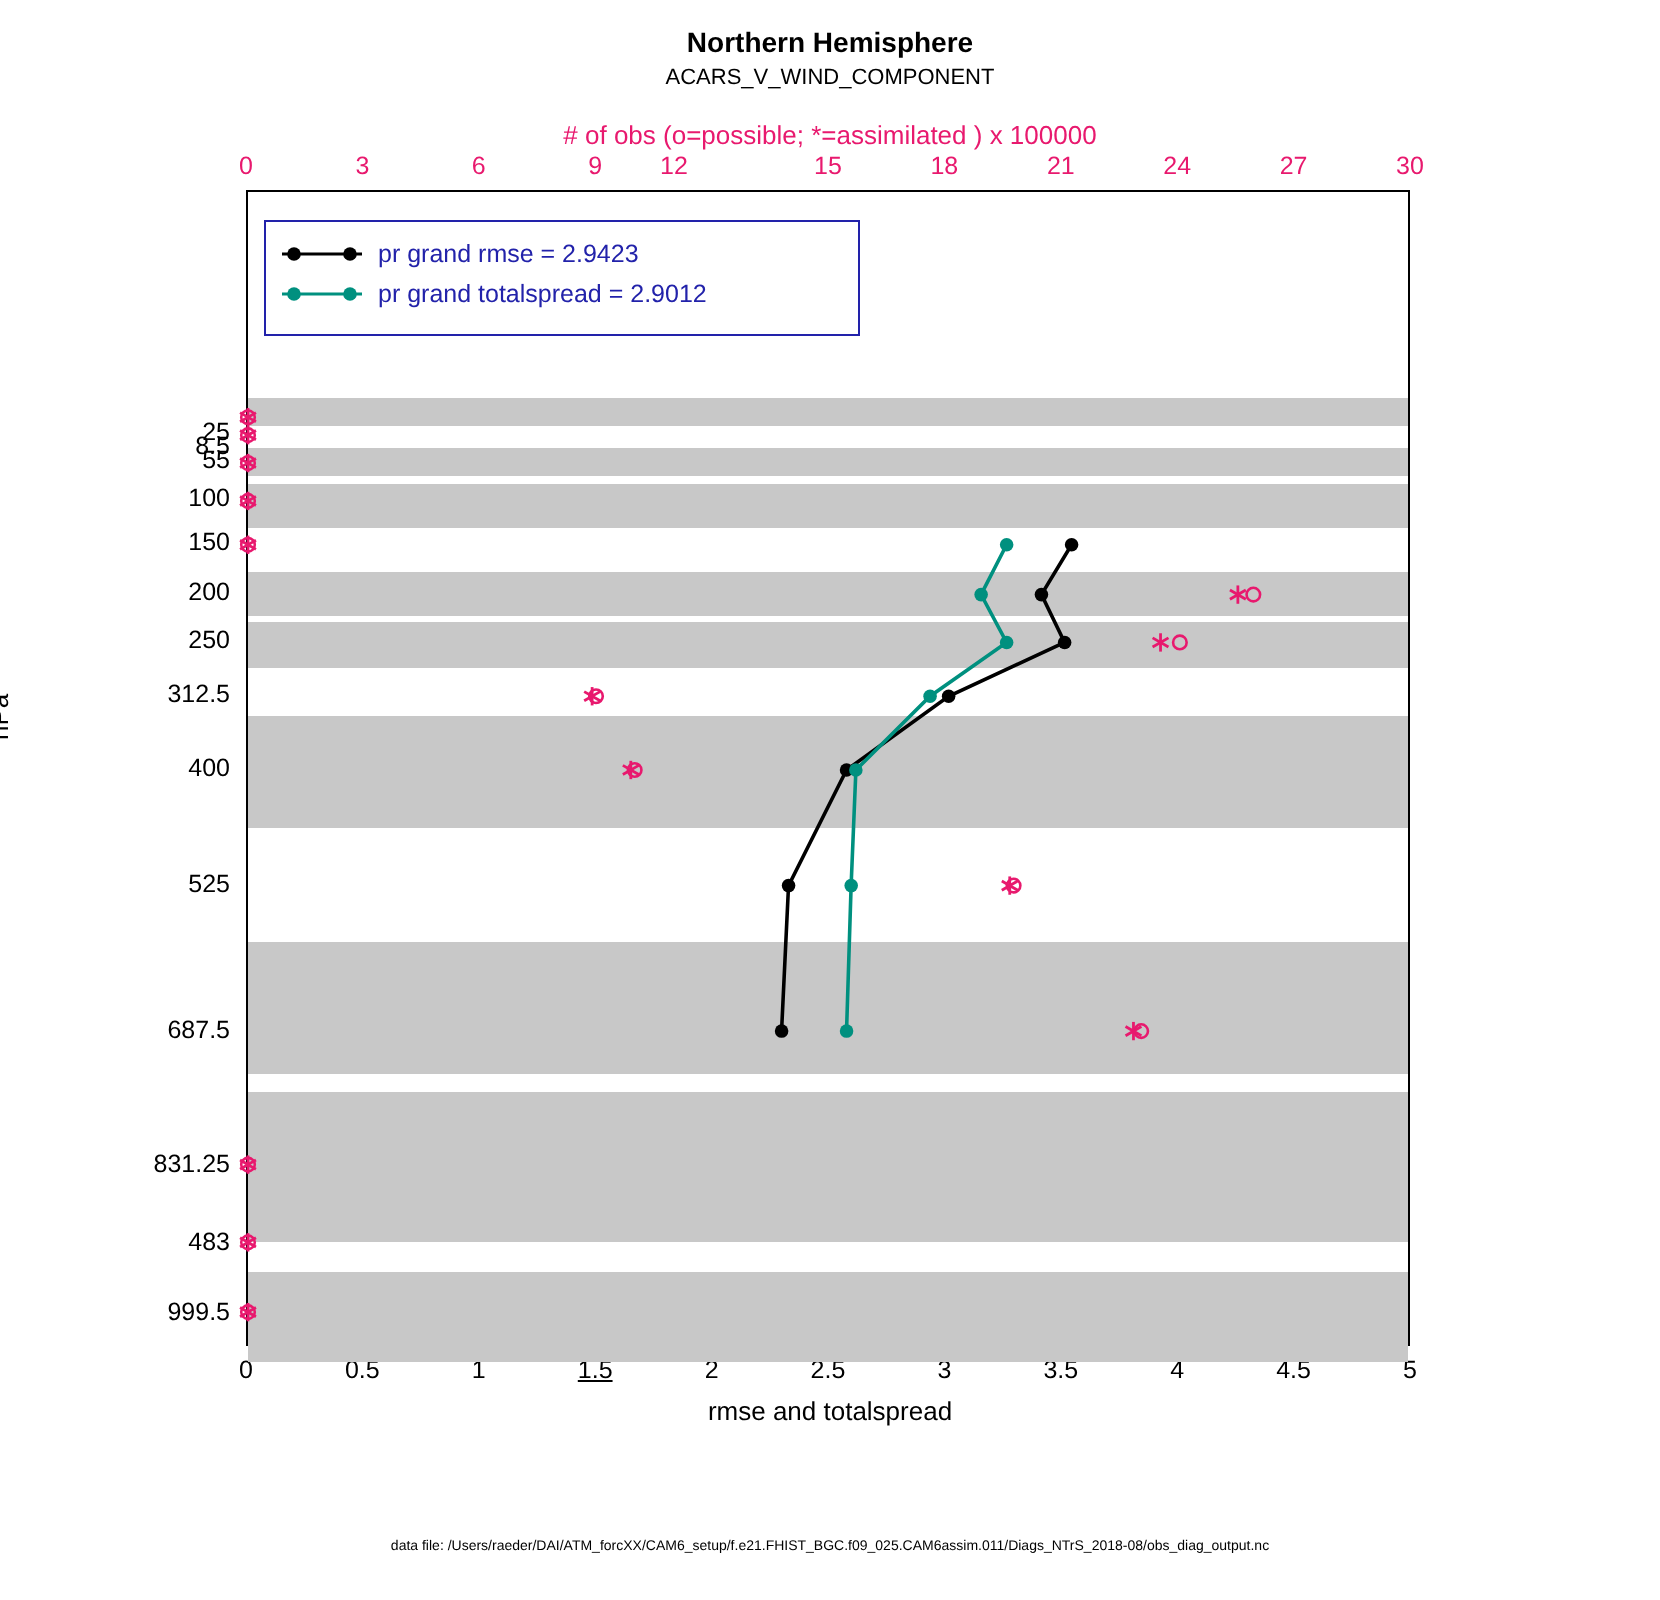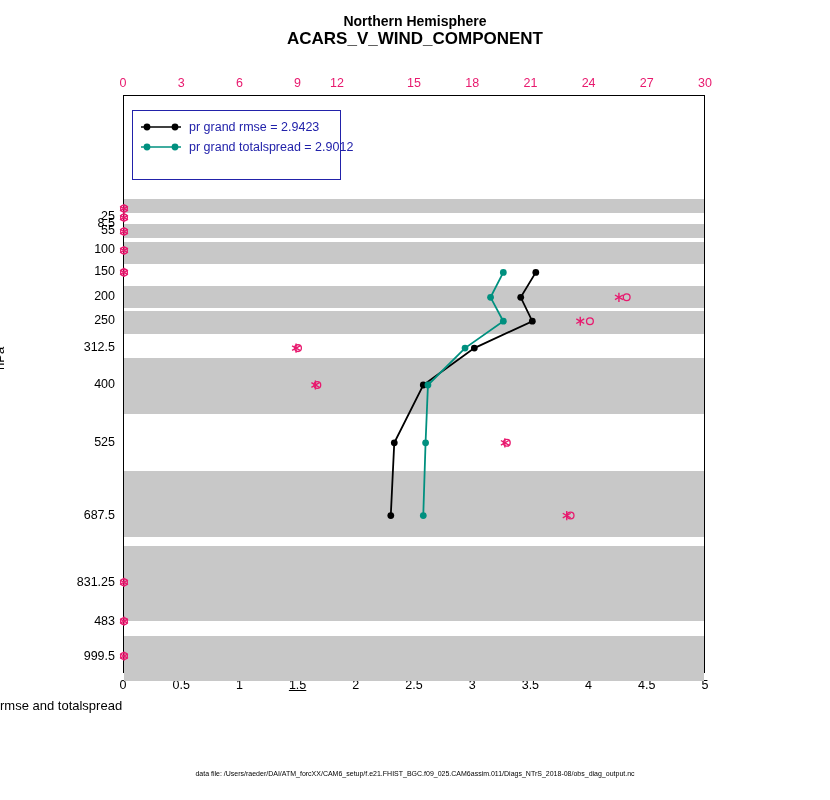--- a/index.html
+++ b/index.html
@@ -27,22 +27,22 @@
     top: 12px;
     width: 830px;
     text-align: center;
   }
   .title-line1 {
     font-size: 14px;
     font-weight: bold;
     line-height: 18px;
   }
   .title-line2 {
-    font-size: 17px;
-    font-weight: bold;
+    font-size: 11px;
+    font-weight: normal;
     line-height: 18px;
   }
   .top-axis-label {
     position: absolute;
     left: 0;
     top: 60px;
     width: 830px;
     text-align: center;
     font-size: 13px;
     color: #e8196e;
@@ -84,21 +84,21 @@
     font-size: 12.5px;
     text-align: right;
     width: 80px;
     color: #000;
   }
   .axis-title-bottom {
     position: absolute;
     left: 0;
     top: 698px;
     width: 830px;
-    text-align: left;
+    text-align: center;
     font-size: 13px;
   }
   .axis-title-left {
     position: absolute;
     left: -8px;
     top: 370px;
     font-size: 13px;
     transform: rotate(-90deg);
     transform-origin: left top;
     white-space: nowrap;
@@ -116,24 +116,24 @@
     left: 0;
     top: 770px;
     width: 830px;
     text-align: center;
     font-size: 7px;
   }
   .legend {
     position: absolute;
     left: 132px;
     top: 110px;
-    width: 209px;
+    width: 298px;
     border: 1px solid #2222aa;
     background: #ffffff;
-    padding: 6px 8px 22px 6px;
+    padding: 6px 8px 10px 6px;
     box-sizing: border-box;
   }
   .legend-row {
     display: flex;
     align-items: center;
     height: 20px;
   }
   .legend-swatch {
     width: 44px;
     height: 14px;
@@ -151,20 +151,21 @@
 </head>
 <body>
 
 <div id="chart-root">
 
   <div class="title-block">
     <div class="title-line1">Northern Hemisphere</div>
     <div class="title-line2">ACARS_V_WIND_COMPONENT</div>
   </div>
 
+  <div class="top-axis-label"># of obs (o=possible;  *=assimilated ) x 100000</div>
 
   <div id="top-ticks">
       <div class="tick-top" style="left: 123px;">0</div>
       <div class="tick-top" style="left: 181.2px;">3</div>
       <div class="tick-top" style="left: 239.4px;">6</div>
       <div class="tick-top" style="left: 297.6px;">9</div>
       <div class="tick-top" style="left: 337px;">12</div>
       <div class="tick-top" style="left: 414px;">15</div>
       <div class="tick-top" style="left: 472.2px;">18</div>
       <div class="tick-top" style="left: 530.4px;">21</div>

